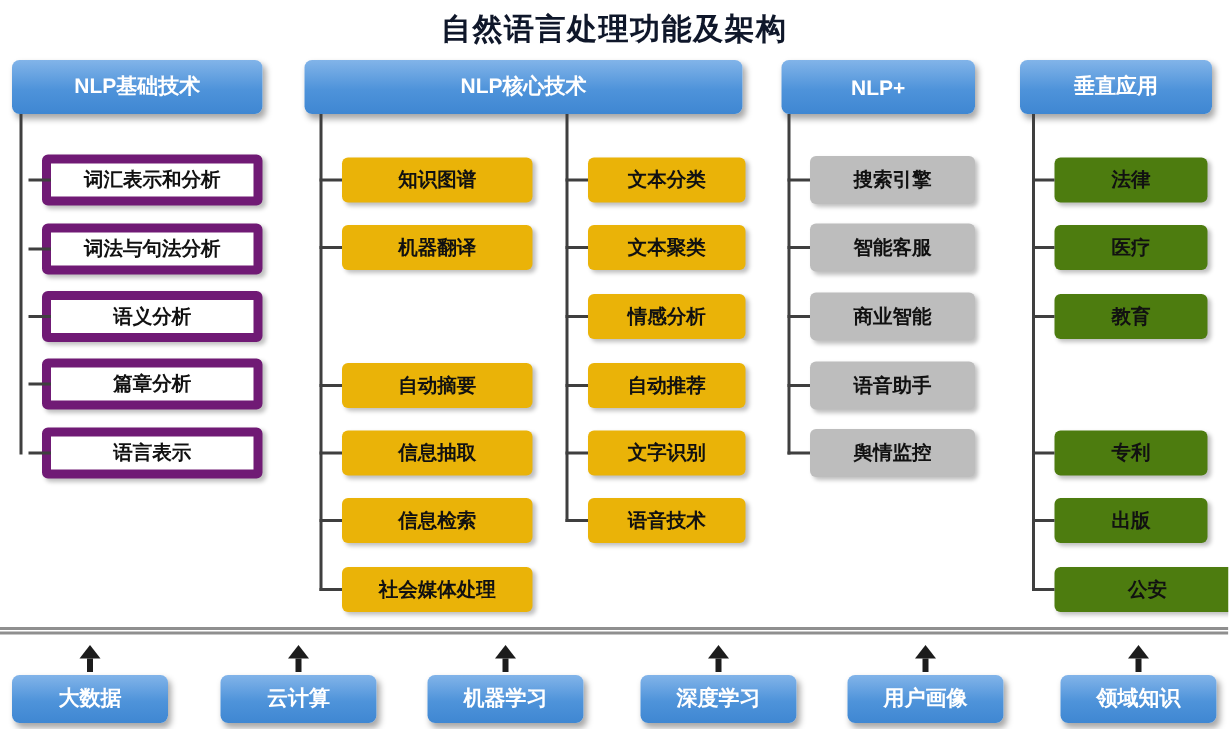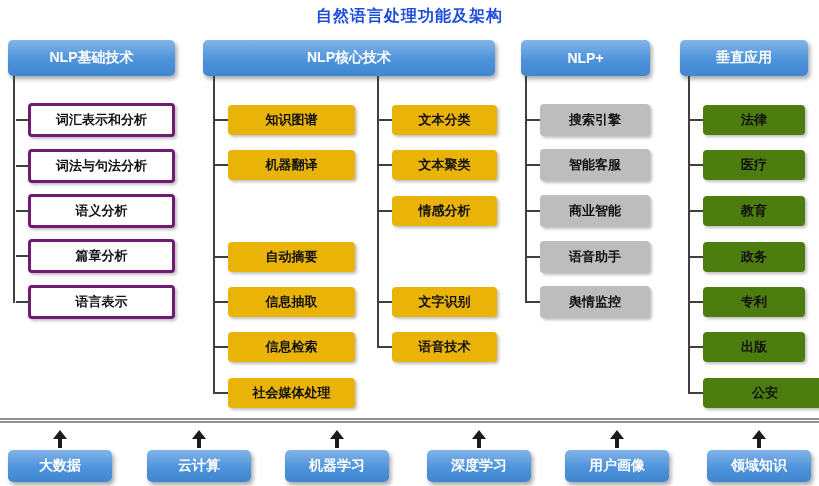--- a/index.html
+++ b/index.html
@@ -2,36 +2,36 @@
 <html><head>
 <meta charset="utf-8">
 <style>
   html,body{margin:0;padding:0;background:#fff;}
   .canvas{
     position:relative;width:819px;height:486px;background:#ffffff;overflow:hidden;
     font-family:"Liberation Sans",sans-serif;
   }
   .title{
     position:absolute;top:6px;left:0;width:100%;text-align:center;
-    font-size:16px;font-weight:bold;color:#1d4ed8;letter-spacing:1px;
+    font-size:20px;font-weight:bold;color:#0f172a;letter-spacing:1px;
   }
   .box{
     position:absolute;display:flex;align-items:center;justify-content:center;
     box-sizing:border-box;text-align:center;white-space:nowrap;
   }
   .blue{
     background:linear-gradient(180deg,#82b4e9 0%,#4e93da 55%,#3f87d2 100%);
     color:#fff;font-weight:bold;font-size:14px;border-radius:5px;
     box-shadow:2px 3px 4px rgba(0,0,0,0.35);
   }
   .node{
     font-size:13px;font-weight:bold;color:#111;border-radius:4px;
     box-shadow:2px 2px 3px rgba(0,0,0,0.25);
   }
-  .white{background:#ffffff;border:3px solid #701a75;}
+  .white{background:#ffffff;border:6px solid #701a75;}
   .gray1{background:#eab308;}
   .gray2{background:#bdbdbd;}
   .gray3{background:#4d7c0f;}
   .branch::before{
     content:"";position:absolute;left:-15px;top:50%;margin-top:-1px;
     width:15px;border-top:2px solid #3f3f3f;
   }
   .vline{position:absolute;width:0;border-left:2px solid #3f3f3f;}
   .rail{
     position:absolute;left:0;top:418px;width:819px;height:5px;box-sizing:border-box;
@@ -70,33 +70,33 @@
   <div class="box node gray1 branch" style="left:228px;top:105px;width:127px;height:30px">知识图谱</div>
   <div class="box node gray1 branch" style="left:228px;top:150px;width:127px;height:30px">机器翻译</div>
   <div class="box node gray1 branch" style="left:228px;top:242px;width:127px;height:30px">自动摘要</div>
   <div class="box node gray1 branch" style="left:228px;top:287px;width:127px;height:30px">信息抽取</div>
   <div class="box node gray1 branch" style="left:228px;top:332px;width:127px;height:30px">信息检索</div>
   <div class="box node gray1 branch" style="left:228px;top:378px;width:127px;height:30px">社会媒体处理</div>
 
   <div class="box node gray1 branch" style="left:392px;top:105px;width:105px;height:30px">文本分类</div>
   <div class="box node gray1 branch" style="left:392px;top:150px;width:105px;height:30px">文本聚类</div>
   <div class="box node gray1 branch" style="left:392px;top:196px;width:105px;height:30px">情感分析</div>
+  <div class="box node gray1 branch" style="left:392px;top:242px;width:105px;height:30px">自动推荐</div>
   <div class="box node gray1 branch" style="left:392px;top:287px;width:105px;height:30px">文字识别</div>
   <div class="box node gray1 branch" style="left:392px;top:332px;width:105px;height:30px">语音技术</div>
 
   <div class="box node gray2 branch" style="left:540px;top:104px;width:110px;height:32px">搜索引擎</div>
   <div class="box node gray2 branch" style="left:540px;top:149px;width:110px;height:32px">智能客服</div>
   <div class="box node gray2 branch" style="left:540px;top:195px;width:110px;height:32px">商业智能</div>
   <div class="box node gray2 branch" style="left:540px;top:241px;width:110px;height:32px">语音助手</div>
   <div class="box node gray2 branch" style="left:540px;top:286px;width:110px;height:32px">舆情监控</div>
 
   <div class="box node gray3 branch" style="left:703px;top:105px;width:102px;height:30px">法律</div>
   <div class="box node gray3 branch" style="left:703px;top:150px;width:102px;height:30px">医疗</div>
   <div class="box node gray3 branch" style="left:703px;top:196px;width:102px;height:30px">教育</div>
-  <div class="box node gray3 branch" style="left:703px;top:242px;width:102px;height:30px">政务</div>
   <div class="box node gray3 branch" style="left:703px;top:287px;width:102px;height:30px">专利</div>
   <div class="box node gray3 branch" style="left:703px;top:332px;width:102px;height:30px">出版</div>
   <div class="box node gray3 branch" style="left:703px;top:378px;width:124px;height:30px">公安</div>
 
   <div class="rail"></div>
 
   <div class="arrow" style="left:53px">
       <div class="head"></div>
       <div class="stem"></div>
     </div>

